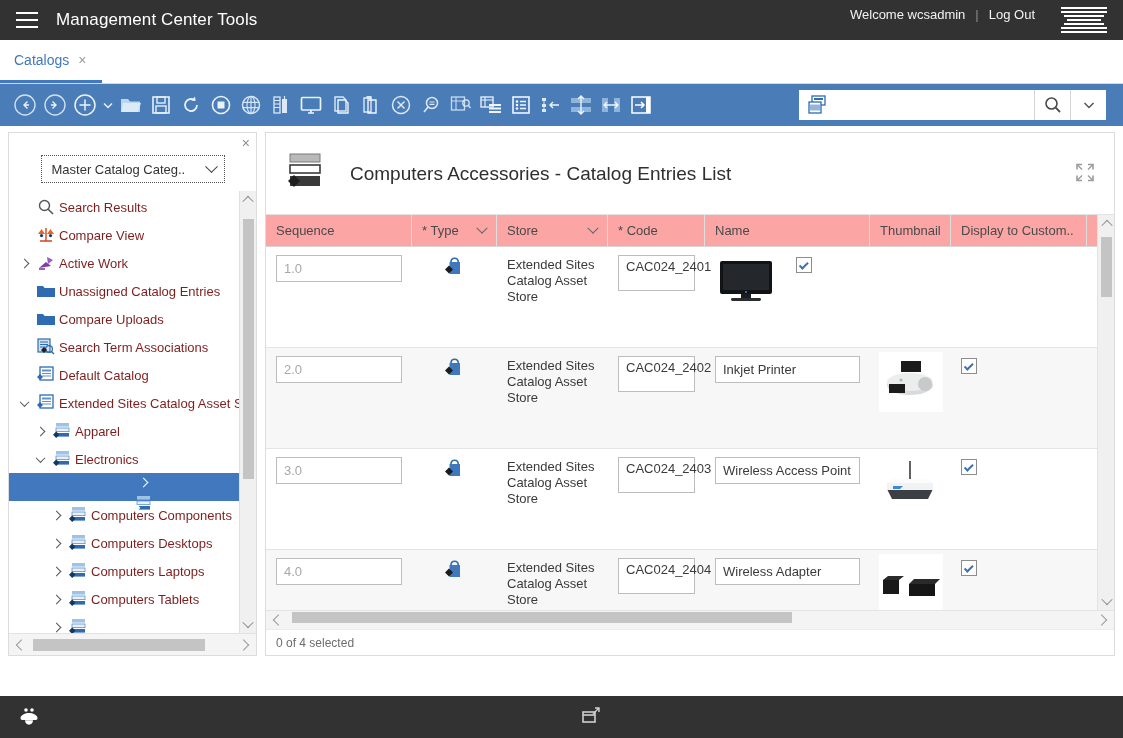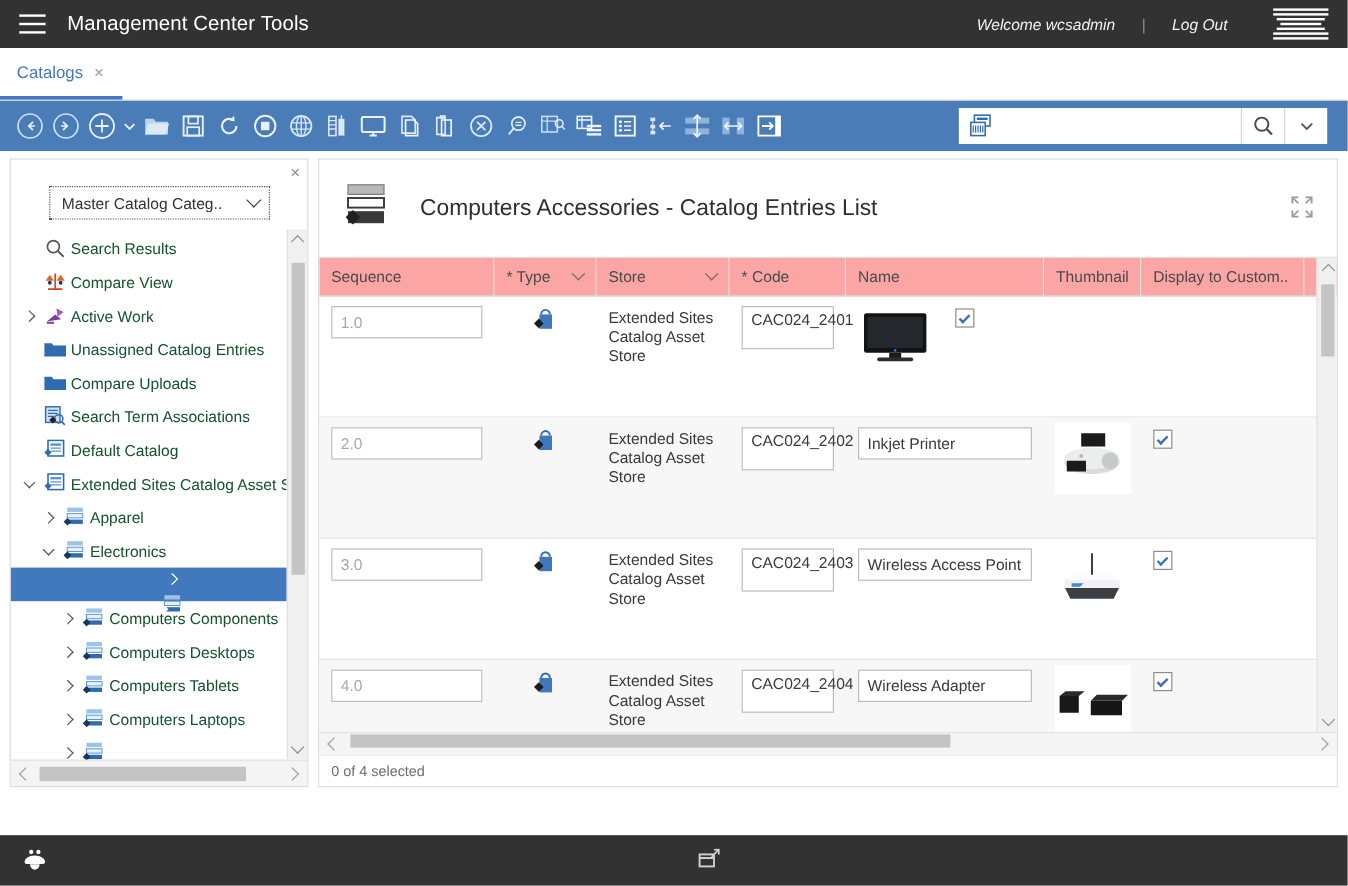--- a/index.html
+++ b/index.html
@@ -17,21 +17,21 @@
 
   
   .masthead {
     height:40px; background:#323232; color:#ffffff;
     display:flex; align-items:center; padding:0 16px;
   }
   .hamburger { width:22px; height:16px; display:flex; flex-direction:column;
     justify-content:space-between; cursor:pointer; margin-right:18px; }
   .hamburger span { display:block; height:2px; background:#fff; border-radius:0; }
   .mh-title { font-size:17px; color:#fff; letter-spacing:.1px; }
-  .mh-right { margin-left:auto; display:flex; align-items:center; gap:12px; font-size:13px;font-style:italic; }
+  .mh-right { margin-left:auto; display:flex; align-items:flex-start; gap:0; font-size:13px; }
   .mh-welcome { color:#f2f2f2; }
   .mh-sep { color:#8a8a8a; margin:0 10px; }
   .mh-logout { color:#f2f2f2; text-decoration:none; cursor:pointer; }
   .ibm-logo { margin-left:26px; display:flex; flex-direction:column; gap:2px; width:46px; }
   .ibm-logo i { display:block; height:2px; background:#fff; }
   .ibm-logo i:nth-child(1){ width:46px; }
   .ibm-logo i:nth-child(2){ width:46px; }
   .ibm-logo i:nth-child(3){ width:40px; margin-left:3px;}
   .ibm-logo i:nth-child(4){ width:34px; margin-left:6px;}
   .ibm-logo i:nth-child(5){ width:40px; margin-left:3px;}
@@ -86,21 +86,21 @@
      cursor:pointer; line-height:1; }
   .exp-filter { margin:22px auto 8px auto; width:184px; height:28px; border:1px dotted #555;
      display:flex; align-items:center; padding:0 8px 0 10px; cursor:pointer; }
   .exp-filter .val { flex:1; font-size:13px; color:#333; white-space:nowrap; overflow:hidden; }
   .exp-filter .chev2 { width:9px; height:9px; border-right:1.5px solid #444;
       border-bottom:1.5px solid #444; transform:rotate(45deg) translate(-2px,-2px); }
 
   .tree-area { flex:1; display:flex; position:relative; overflow:hidden; }
   .tree { flex:1; overflow:hidden; padding-top:2px; }
   .tnode { height:28px; display:flex; align-items:center; cursor:pointer; font-size:13px;
-     color:#14532d; white-space:nowrap; }
+     color:#7f1d1d; white-space:nowrap; }
   .tnode.sel { background:#4178be; color:#fff;flex-direction:column; }
   .tw { width:18px; display:flex; align-items:center; justify-content:center; flex:0 0 18px; }
   .tw .arrow { width:7px; height:7px; border-right:1.6px solid #555; border-bottom:1.6px solid #555;
      transform:rotate(-45deg); }
   .tnode.sel .tw .arrow { border-color:#fff; }
   .tw .arrow.open { transform:rotate(45deg) translate(-1px,-1px); }
   .ticon { width:26px; display:flex; align-items:center; justify-content:center; flex:0 0 26px; }
   .tlabel { overflow:hidden; text-overflow:clip; }
 
   
@@ -559,35 +559,35 @@
                 <span class="arrow"></span>
               </span>
               <span class="ticon">
                 <svg width="22" height="18" viewBox="0 0 22 18">
                   <rect x="5" y="1" width="13" height="3.6" fill="#9fc3e6"></rect>
                   <rect x="5" y="6" width="13" height="3.6" fill="#e8f0f9" stroke="#5b93d0" stroke-width=".8"></rect>
                   <rect x="5" y="11" width="13" height="3.6" fill="#2f6bb0"></rect>
                   <path d="M2 12.8 5.2 9.6 8.4 12.8 5.2 16z" fill="#14375e"></path>
                 </svg>
               </span>
-              <span class="tlabel">Computers Tablets</span>
+              <span class="tlabel">Computers Laptops</span>
             </div>
             <div class="tnode" style="padding-left: 38px;">
               <span class="tw">
                 <span class="arrow"></span>
               </span>
               <span class="ticon">
                 <svg width="22" height="18" viewBox="0 0 22 18">
                   <rect x="5" y="1" width="13" height="3.6" fill="#9fc3e6"></rect>
                   <rect x="5" y="6" width="13" height="3.6" fill="#e8f0f9" stroke="#5b93d0" stroke-width=".8"></rect>
                   <rect x="5" y="11" width="13" height="3.6" fill="#2f6bb0"></rect>
                   <path d="M2 12.8 5.2 9.6 8.4 12.8 5.2 16z" fill="#14375e"></path>
                 </svg>
               </span>
-              <span class="tlabel">Computers Laptops</span>
+              <span class="tlabel">Computers Tablets</span>
             </div>
             <div class="tnode" style="padding-left: 38px;">
               <span class="tw">
                 <span class="arrow"></span>
               </span>
               <span class="ticon">
                 <svg width="22" height="18" viewBox="0 0 22 18">
                   <rect x="5" y="1" width="13" height="3.6" fill="#9fc3e6"></rect>
                   <rect x="5" y="6" width="13" height="3.6" fill="#e8f0f9" stroke="#5b93d0" stroke-width=".8"></rect>
                   <rect x="5" y="11" width="13" height="3.6" fill="#2f6bb0"></rect>

